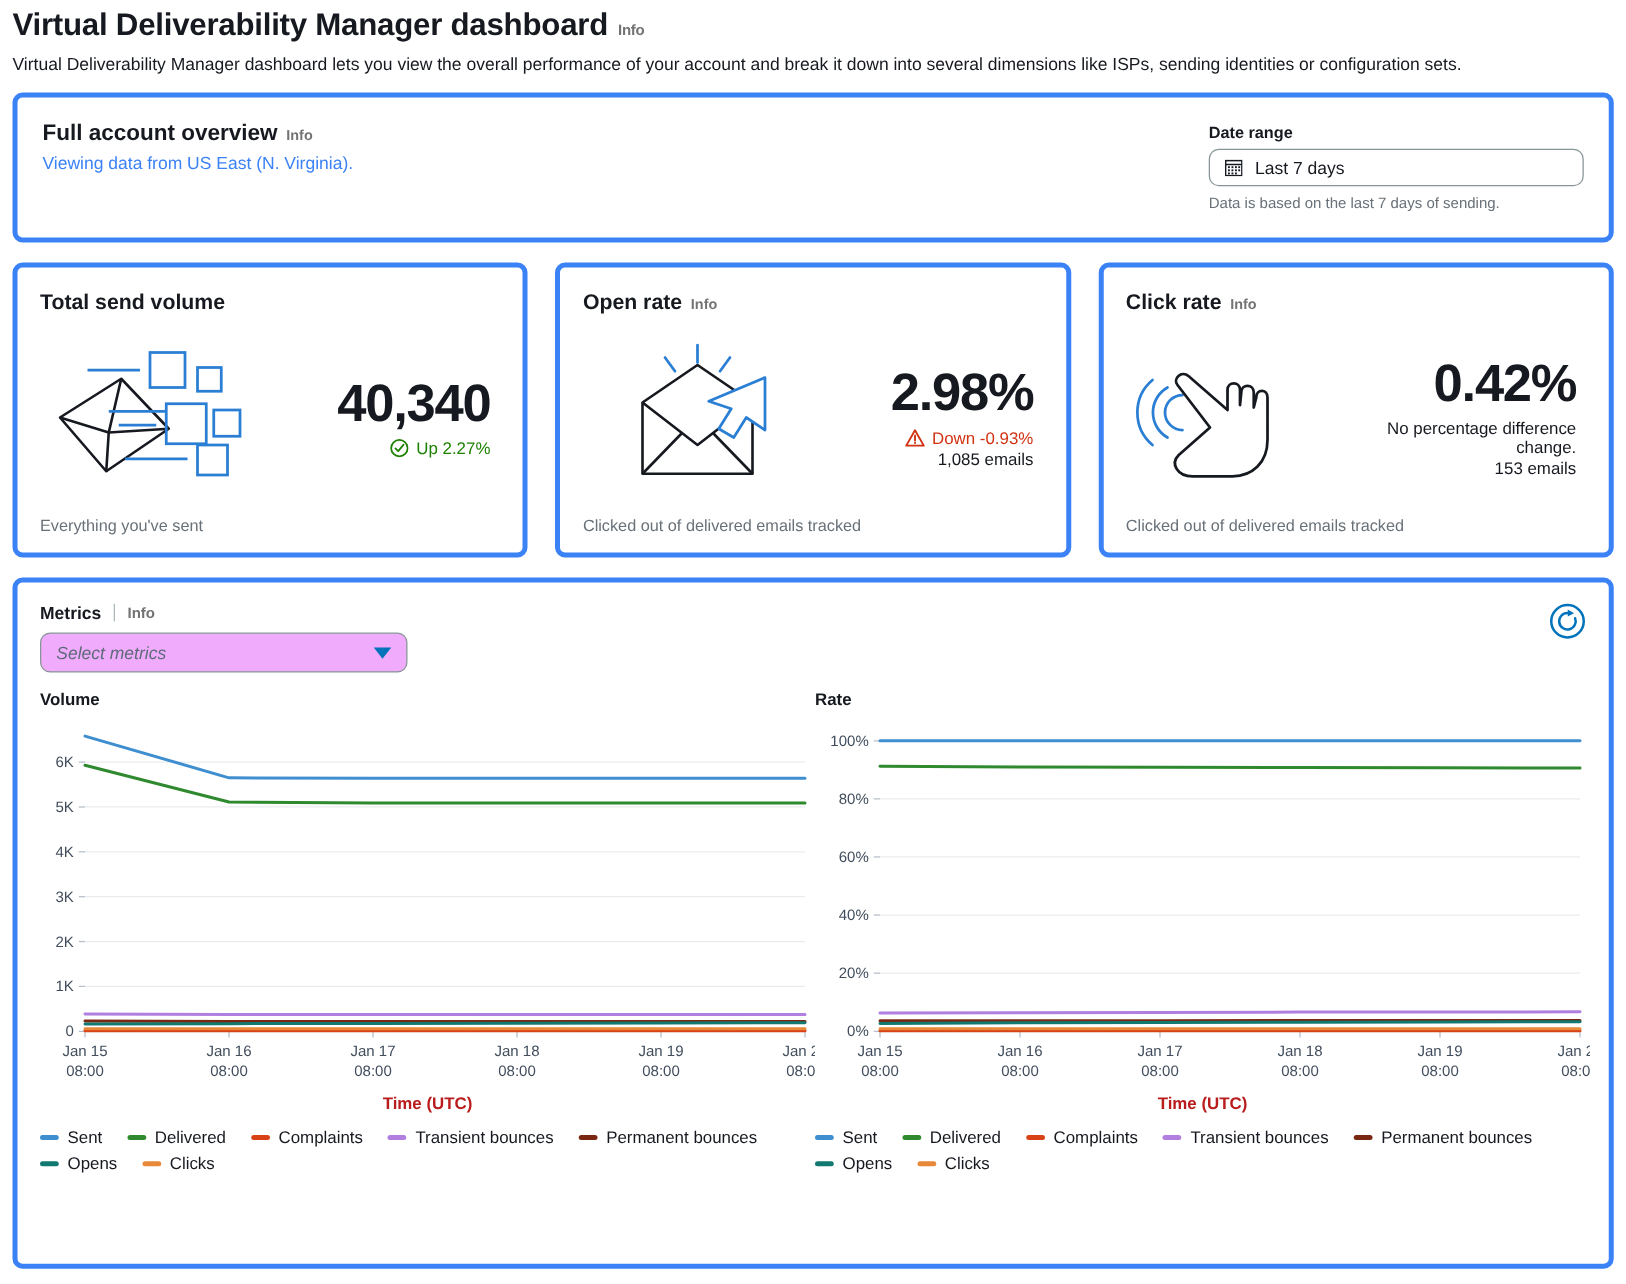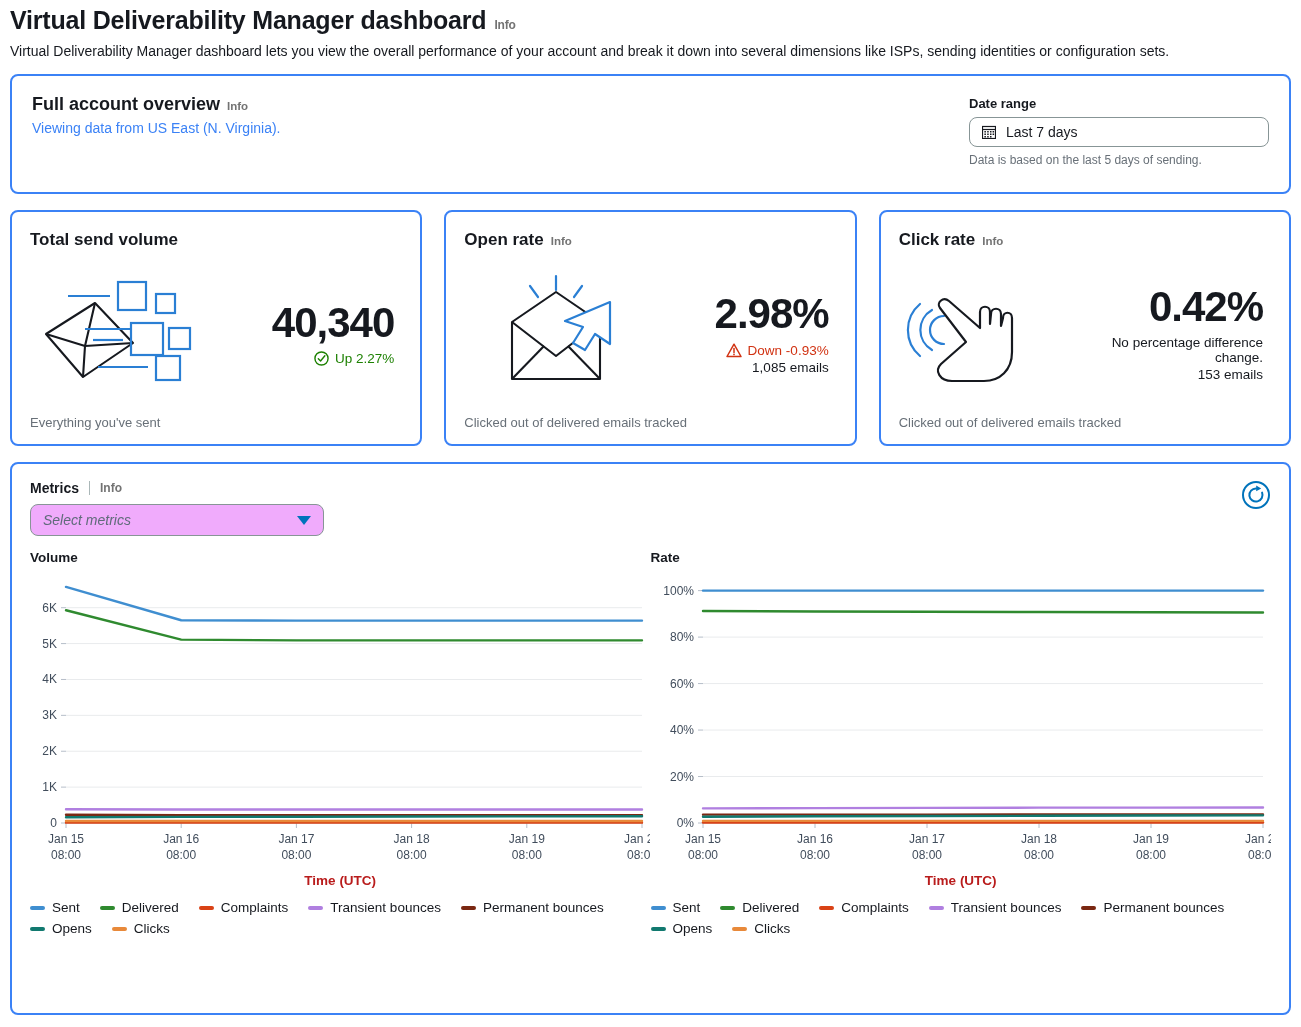--- a/index.html
+++ b/index.html
@@ -21,21 +21,21 @@
   }
   .info-link {
     color: #737373; font-size: 12px; font-weight: bold;
     text-decoration: none; cursor: pointer;
   }
   .info-link.sm { font-size: 11.5px; }
   .page-desc { font-size: 14px; color: #16191f; margin: 8px 0 0 0; }
 
   
   .card {
-    background: #ffffff; border: 2px solid #3b82f6; border-radius: 8px;
+    background: #ffffff; border: 4px solid #3b82f6; border-radius: 8px;
     position: relative;
   }
 
   
   .overview { margin-top: 15px; height: 120px; padding: 18px 20px; display: flex; }
   .overview-left { flex: 1; }
   .overview-title {
     font-size: 18px; font-weight: bold; color: #16191f;
     display: flex; align-items: baseline; gap: 7px; margin: 0;
   }
@@ -139,21 +139,21 @@
                 <rect x="8" y="8.5" width="1.5" height="1.5"></rect>
                 <rect x="10.6" y="8.5" width="1.5" height="1.5"></rect>
               <rect x="2.4" y="11" width="1.5" height="1.5"></rect>
                 <rect x="5.2" y="11" width="1.5" height="1.5"></rect>
                 <rect x="8" y="11" width="1.5" height="1.5"></rect>
             </g>
           </svg>
         </span>
         <span style="flex:1">Last 7 days</span>
       </div>
-      <div class="field-hint">Data is based on the last 5 days of sending.</div>
+      <div class="field-hint">Data is based on the last 7 days of sending.</div>
     </div>
   </div>
 
   <div class="metric-row">
 
     <div class="card metric-card">
       <div class="metric-title">
         <span>Total send volume</span>
       </div>
       <div class="metric-body">

